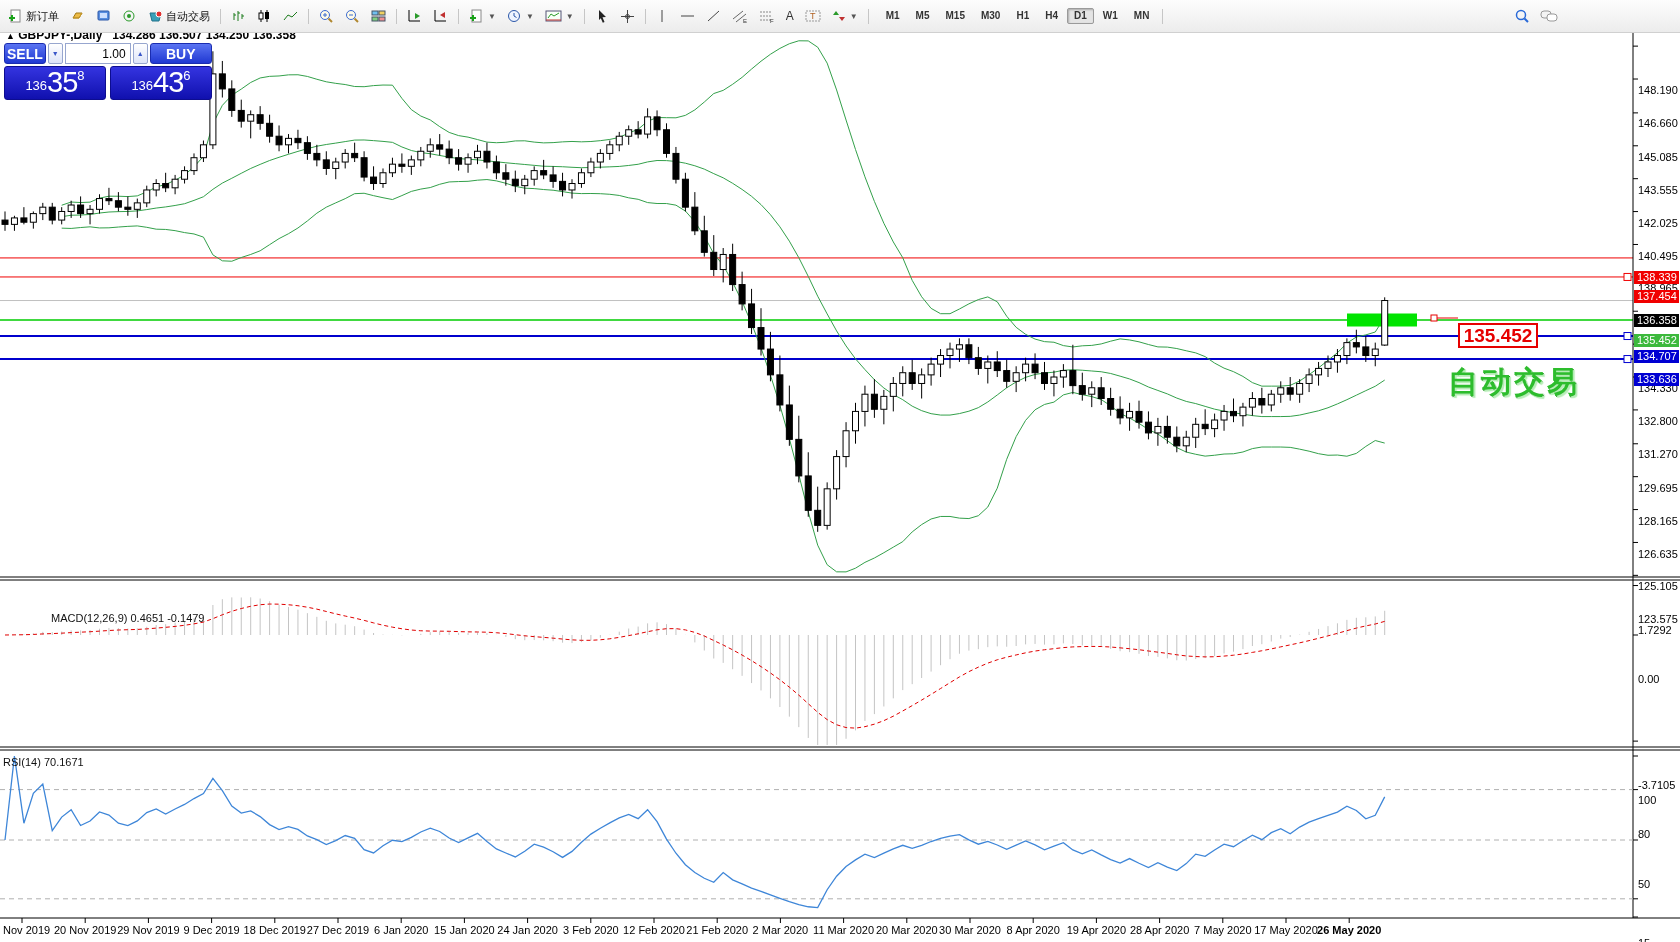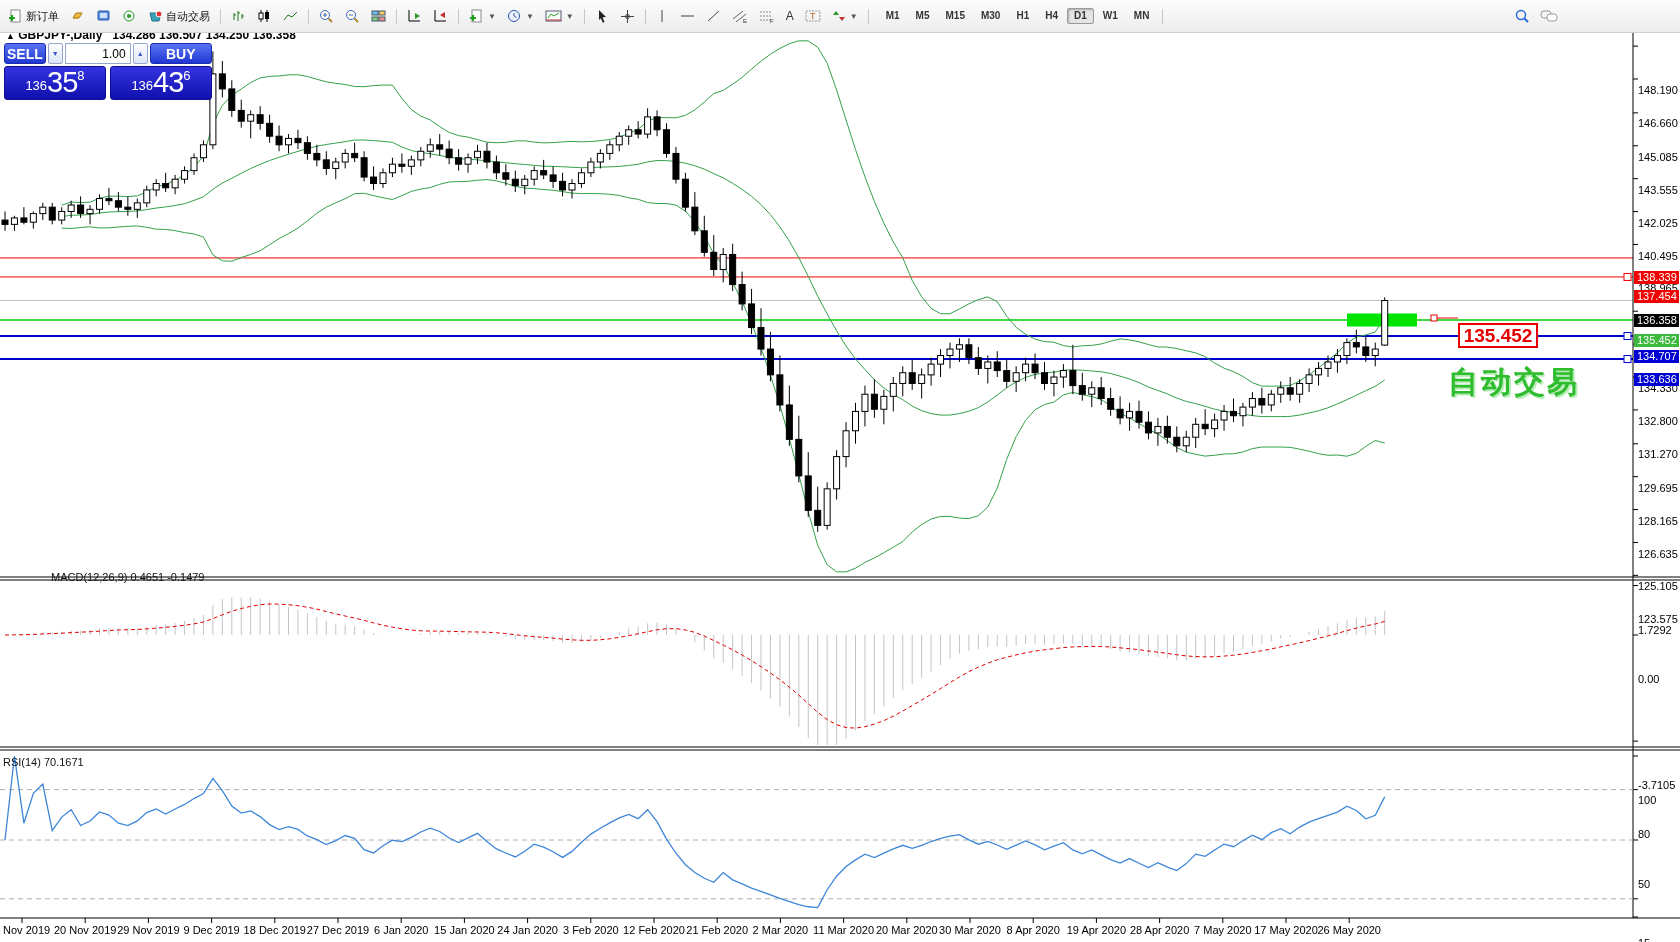--- a/index.html
+++ b/index.html
@@ -845,21 +845,21 @@
           <span class="sup">8</span>
       </div>
       <div class="bigpx">
         <span class="s">136</span>
           <span class="b">43</span>
           <span class="sup">6</span>
       </div>
     </div>
   </div>
 
-  <div class="ilab" style="left:3px;top:551px;padding-left:48px;">MACD(12,26,9) 0.4651 -0.1479</div>
+  <div class="ilab" style="left:3px;top:592px;padding-left:48px;">MACD(12,26,9) 0.4651 -0.1479</div>
   <div class="ilab" style="left:3px;top:736px;">RSI(14) 70.1671</div>
 
   <div class="abs" id="callout">135.452</div>
   <div class="abs" id="cnnote">自动交易</div>
 
   <div id="yaxis">
       <div class="ylab" style="top: 40.133px;">148.190</div>
       <div class="ylab" style="top: 73.028px;">146.660</div>
       <div class="ylab" style="top: 106.89px;">145.085</div>
       <div class="ylab" style="top: 139.785px;">143.555</div>
@@ -905,15 +905,15 @@
       <div class="dlab" style="left: 717.2px; top: 904px;">21 Feb 2020</div>
       <div class="dlab" style="left: 780.4px; top: 904px;">2 Mar 2020</div>
       <div class="dlab" style="left: 843.6px; top: 904px;">11 Mar 2020</div>
       <div class="dlab" style="left: 906.8px; top: 904px;">20 Mar 2020</div>
       <div class="dlab" style="left: 970px; top: 904px;">30 Mar 2020</div>
       <div class="dlab" style="left: 1033.2px; top: 904px;">8 Apr 2020</div>
       <div class="dlab" style="left: 1096.4px; top: 904px;">19 Apr 2020</div>
       <div class="dlab" style="left: 1159.6px; top: 904px;">28 Apr 2020</div>
       <div class="dlab" style="left: 1222.8px; top: 904px;">7 May 2020</div>
       <div class="dlab" style="left: 1286px; top: 904px;">17 May 2020</div>
-      <div class="dlab" style="left: 1349.2px; top: 904px;">26 May 2020</div>
+      <div class="dlab" style="left: 1349.2px; top: 904px; font-weight: bold;">26 May 2020</div>
     </div>
 </div>
 
 </body></html>

